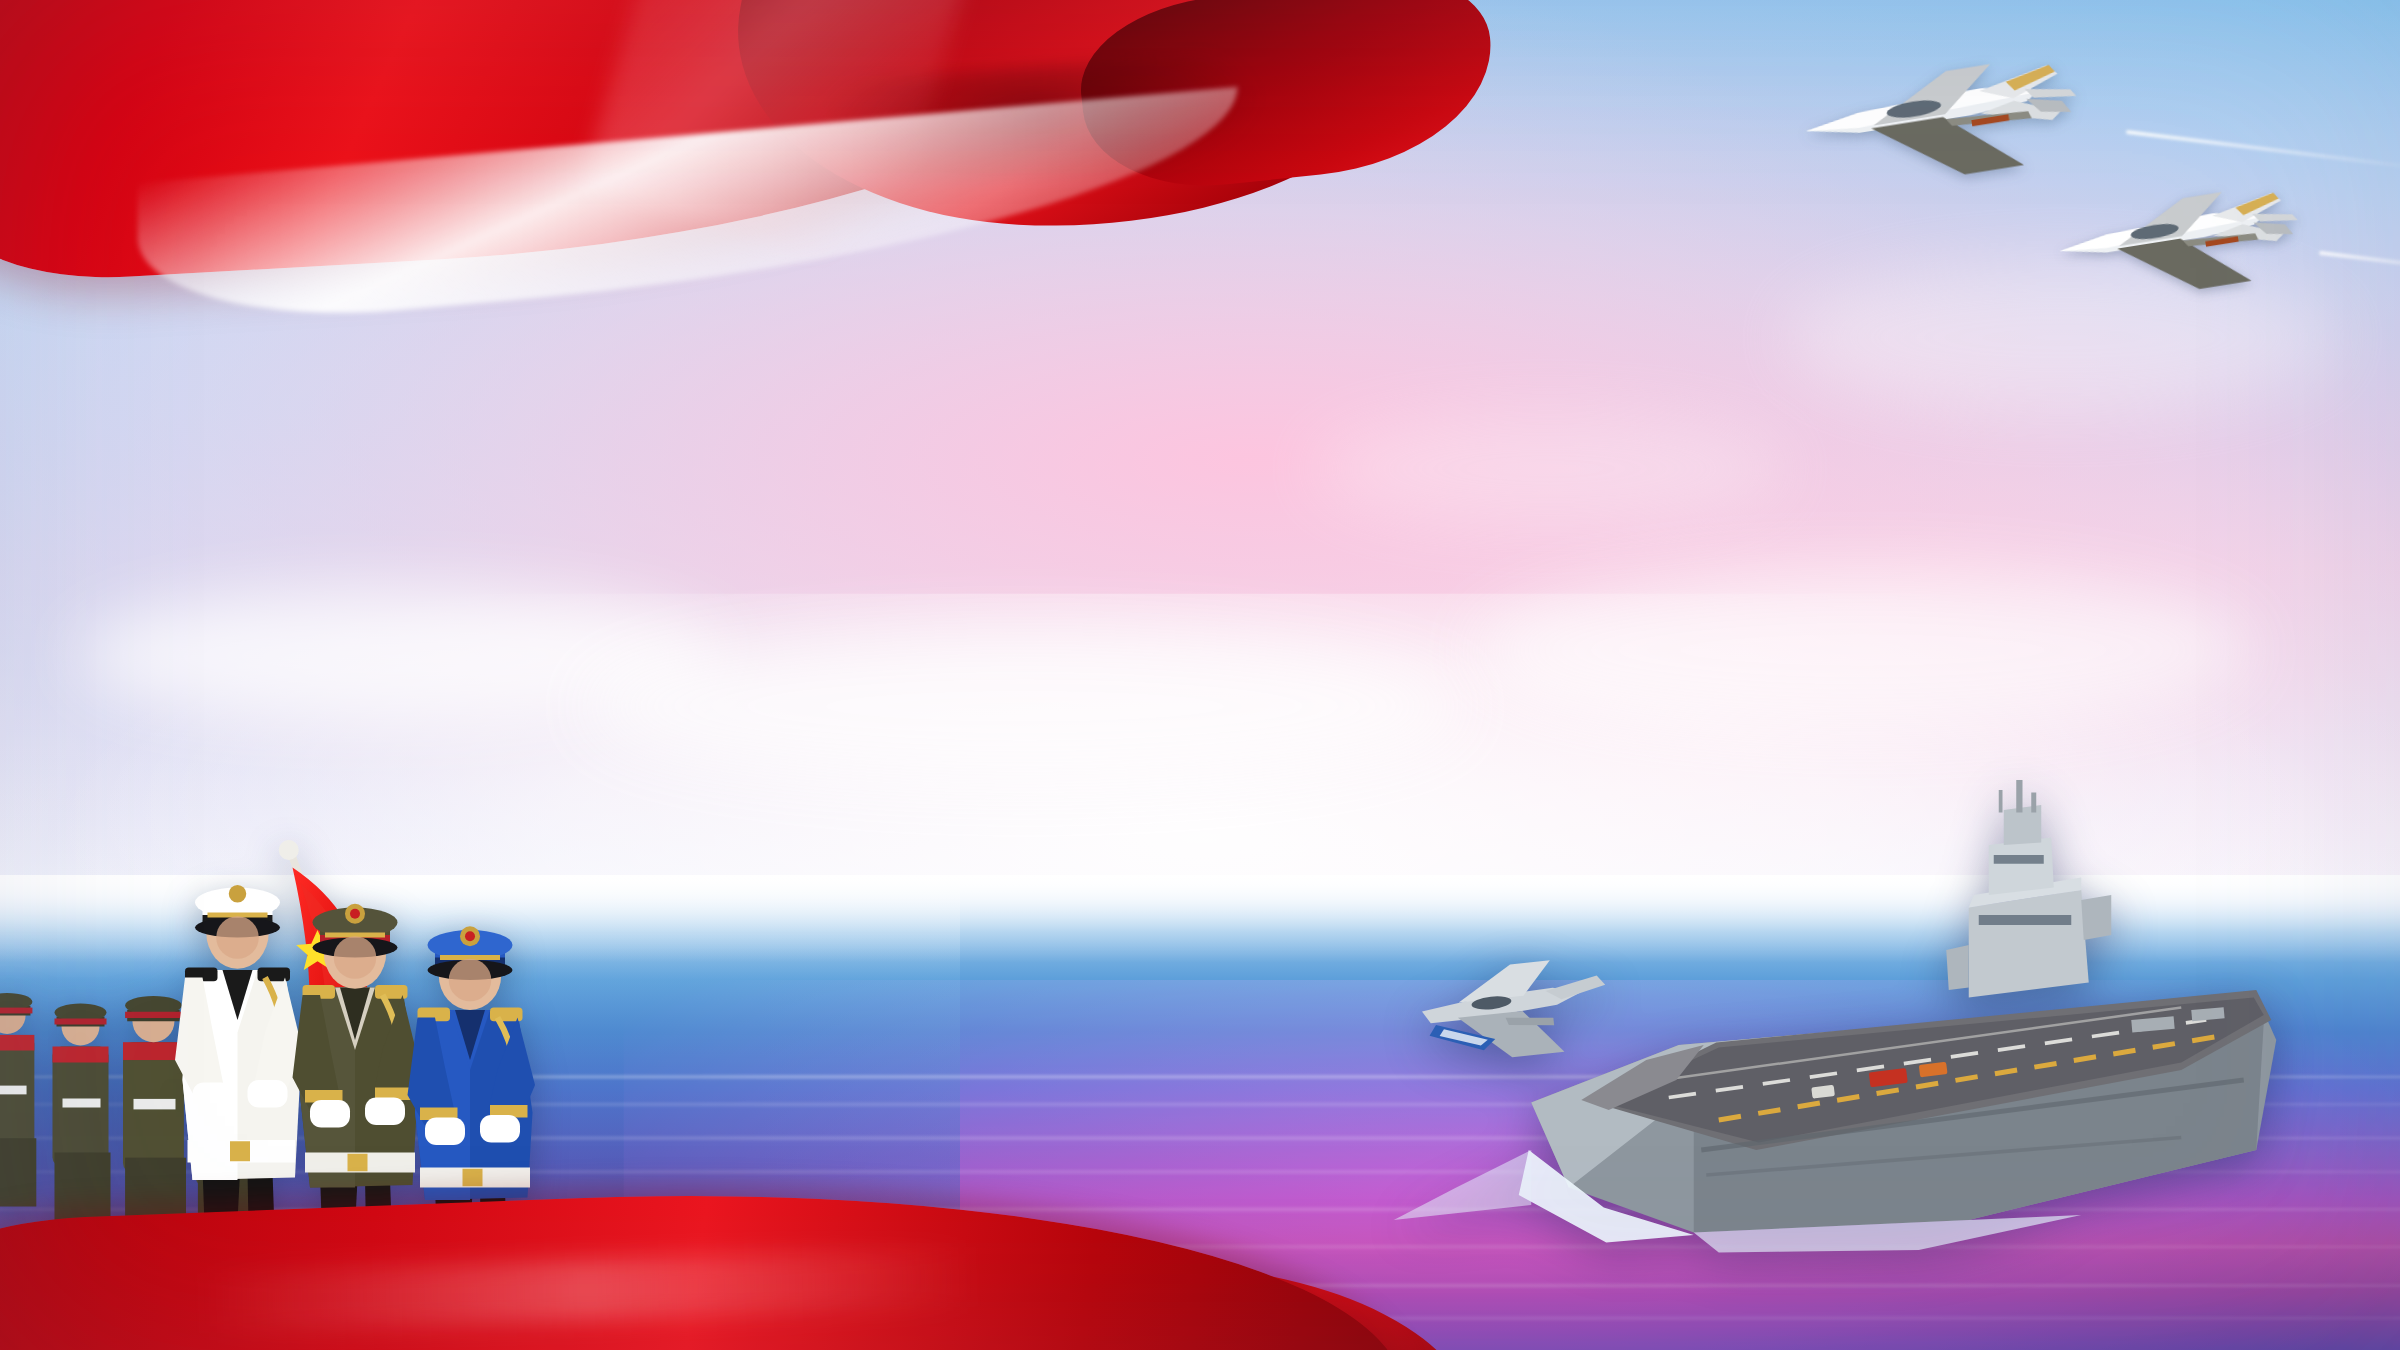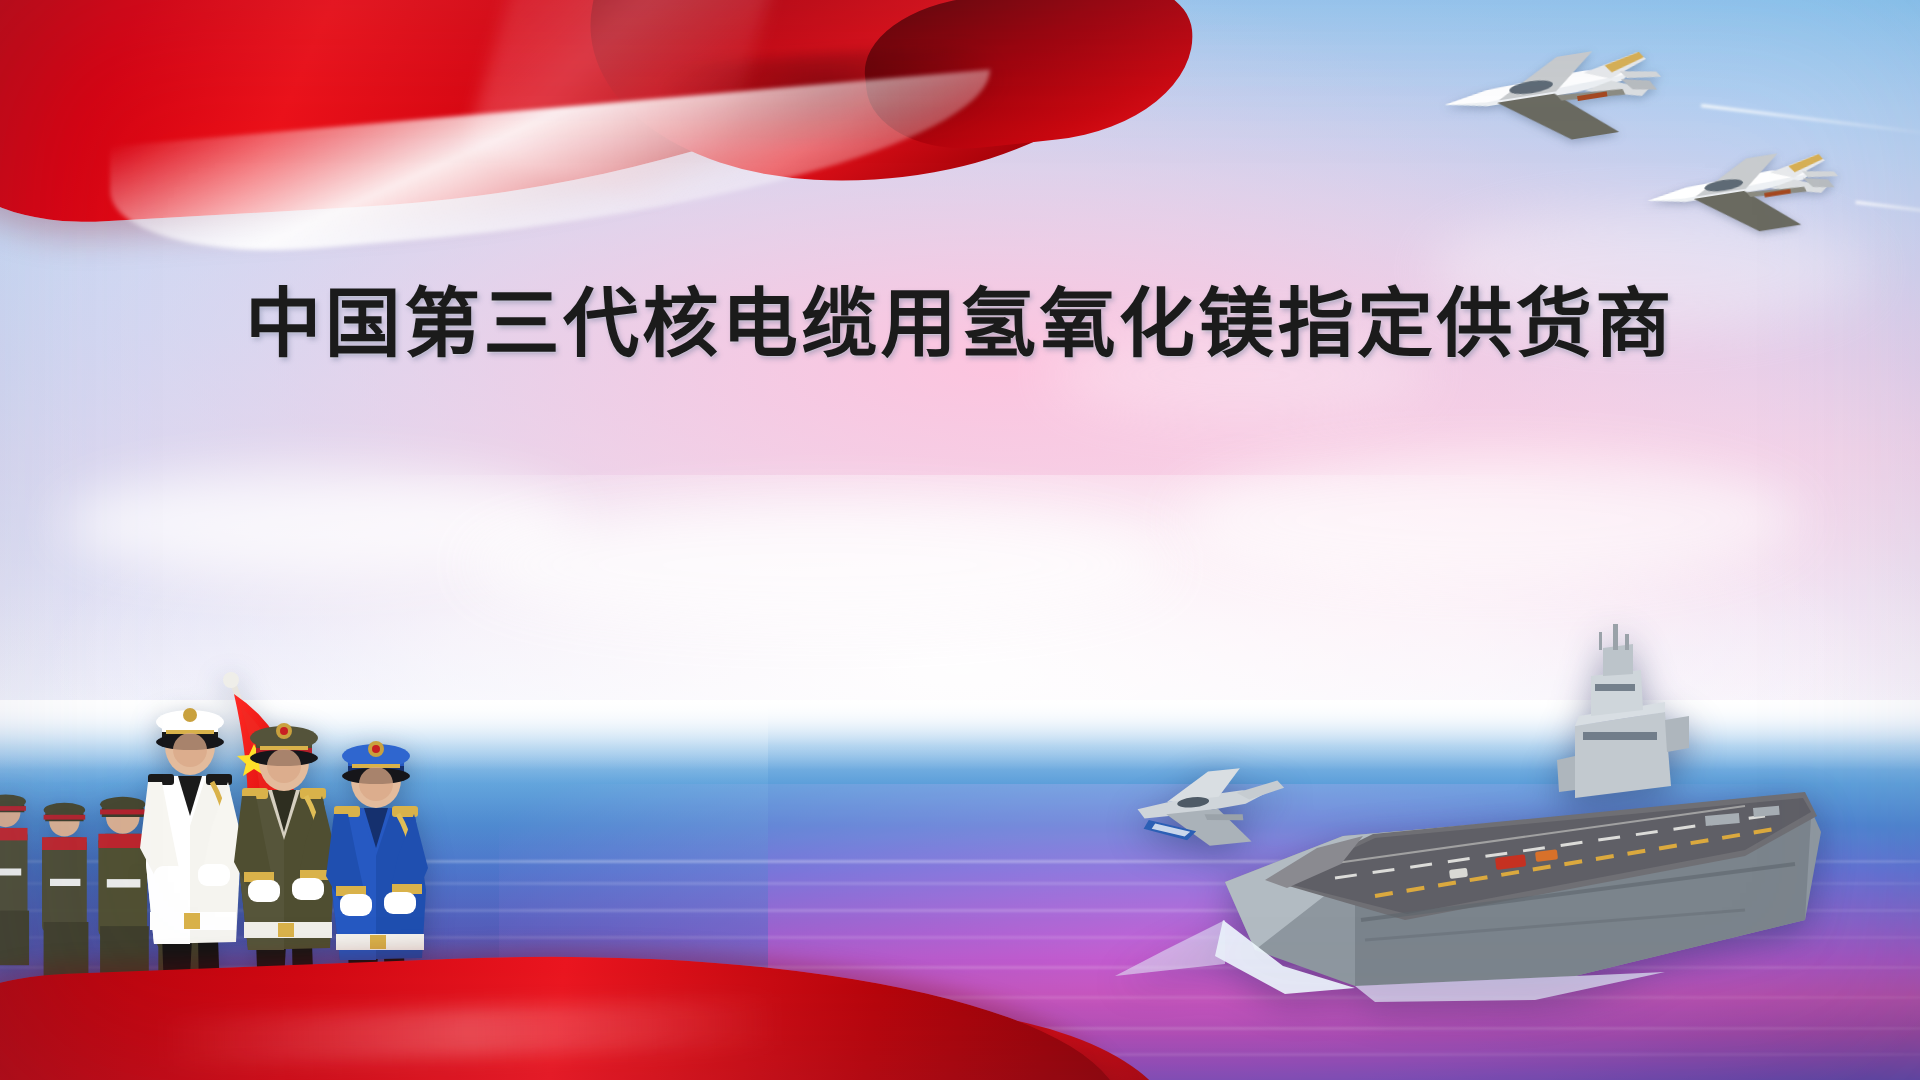--- a/index.html
+++ b/index.html
@@ -174,21 +174,20 @@
       <path d="M148 52 L204 66 L212 60 L176 46 Z" fill="#dde0e2"></path>
       <ellipse cx="96" cy="40" rx="22" ry="6" fill="#5e6a75"></ellipse>
       <path d="M186 46 L214 52 L220 62 L196 58 Z" fill="#b9bdc0"></path>
       <path d="M120 52 L186 56 L188 62 L124 58 Z" fill="#8c8c82"></path>
       <rect x="140" y="56" width="30" height="5" fill="#a5481f"></rect>
       <path d="M186 38 L222 44 L226 50 L192 46 Z" fill="#d5d8da"></path>
     </svg>
   </div>
 
   <div class="titles">
-    <div class="tline tline1">中国第三代核电缆用氢氧化镁指定供货商</div>
   </div>
 
   <div class="sea">
     <div class="sea-left"></div>
     <div class="sea-purple"></div>
     <div class="sea-sheen"></div>
     <div class="wave" style="top:42%"></div>
     <div class="wave" style="top:48%;opacity:.5"></div>
     <div class="wave" style="top:55%;opacity:.6"></div>
     <div class="wave" style="top:62%;opacity:.45"></div>

